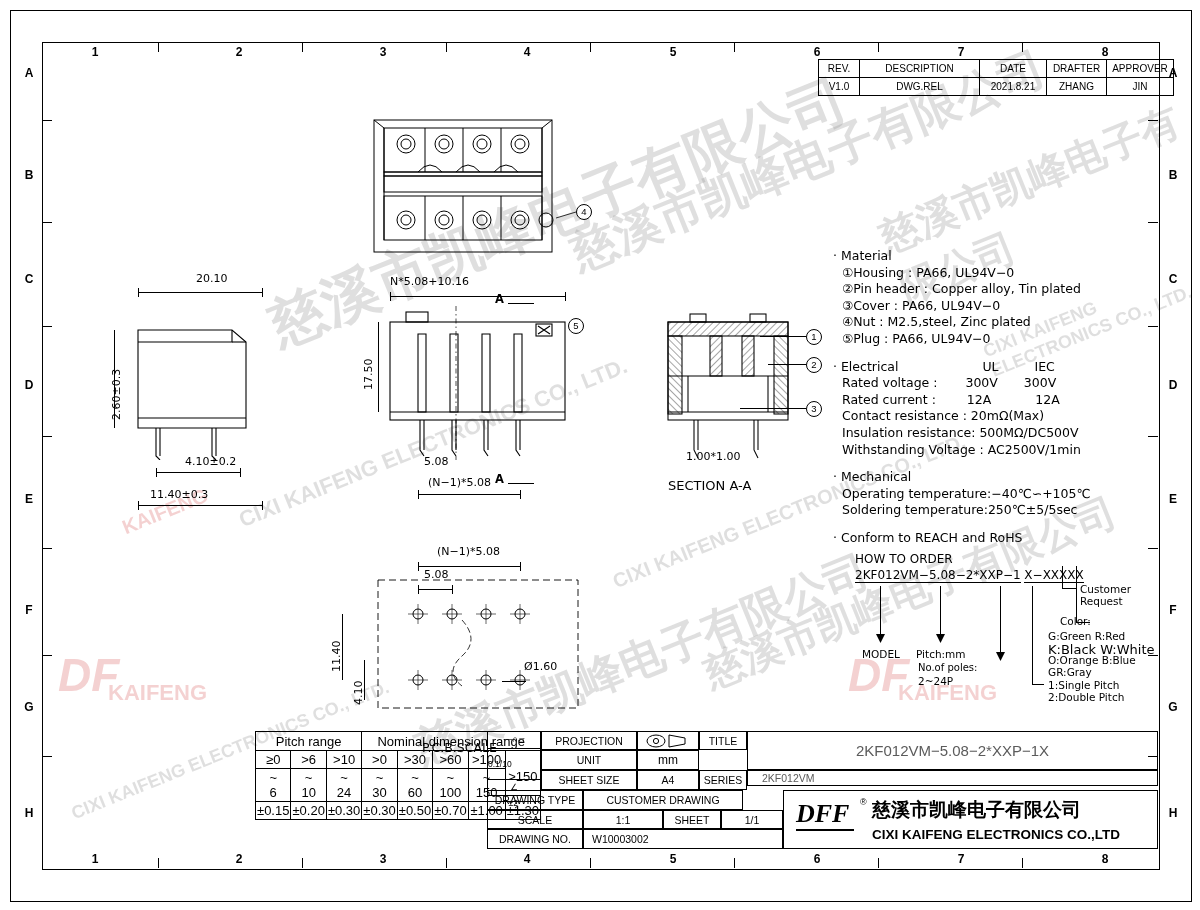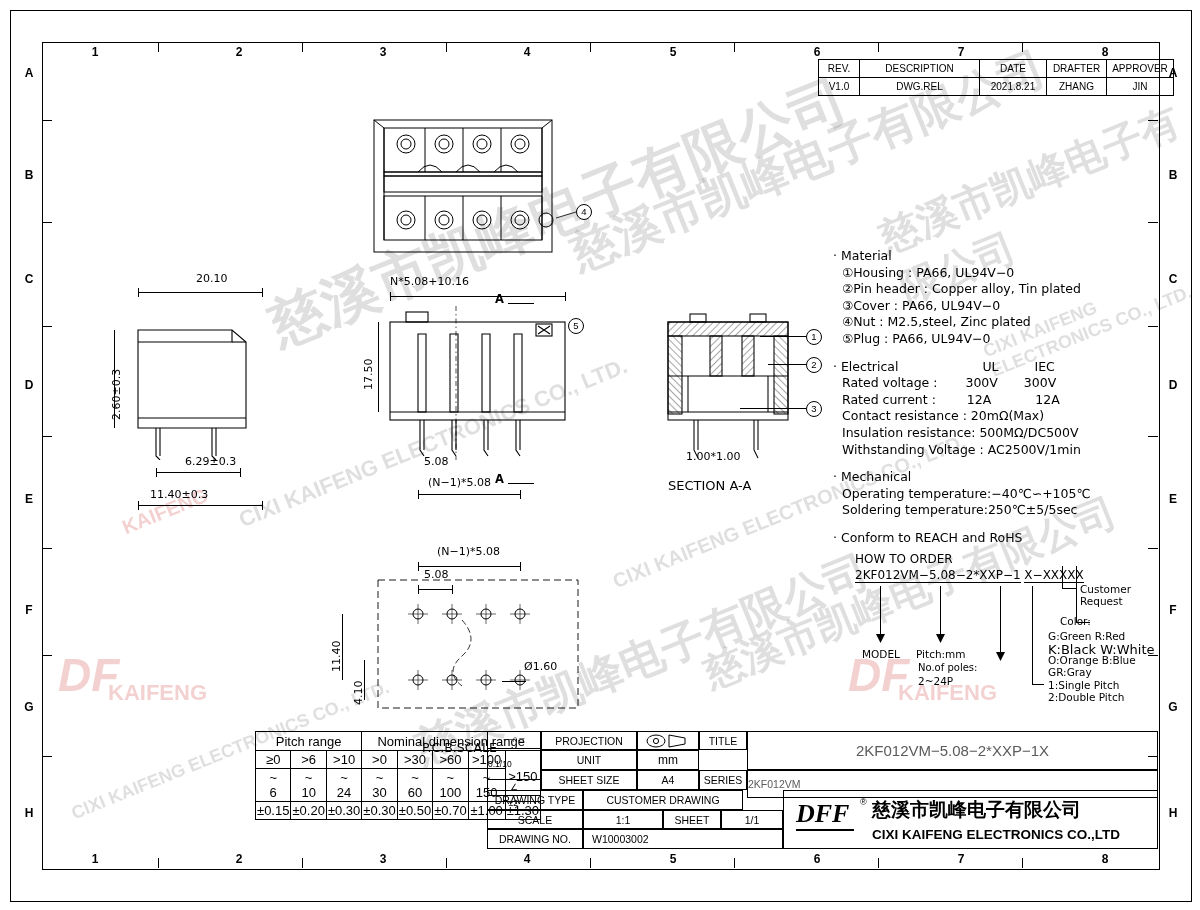--- a/index.html
+++ b/index.html
@@ -200,21 +200,21 @@
       <path d="M92 128 L92 156 L96 160"></path>
       <path d="M96 128 L96 156"></path>
     </g>
   </svg>
   <div class="dim" style="left:196px;top:272px;">20.10</div>
   <div class="ln" style="left:138px;top:292px;width:124px;height:1px;"></div>
   <div class="ln" style="left:138px;top:288px;width:1px;height:9px;"></div>
   <div class="ln" style="left:262px;top:288px;width:1px;height:9px;"></div>
   <div class="dim" style="left:110px;top:420px;transform:rotate(-90deg);transform-origin:left top;">2.60±0.3</div>
   <div class="ln" style="left:114px;top:330px;width:1px;height:98px;"></div>
-  <div class="dim" style="left:185px;top:455px;">6.29±0.3</div>
+  <div class="dim" style="left:185px;top:455px;">4.10±0.2</div>
   <div class="ln" style="left:156px;top:472px;width:84px;height:1px;"></div>
   <div class="ln" style="left:156px;top:468px;width:1px;height:9px;"></div>
   <div class="ln" style="left:240px;top:468px;width:1px;height:9px;"></div>
   <div class="dim" style="left:150px;top:488px;">11.40±0.3</div>
   <div class="ln" style="left:138px;top:505px;width:124px;height:1px;"></div>
   <div class="ln" style="left:138px;top:501px;width:1px;height:9px;"></div>
   <div class="ln" style="left:262px;top:501px;width:1px;height:9px;"></div>
 
   <svg style="position:absolute;left:370px;top:300px;" width="220" height="165" viewBox="0 0 220 165">
     <g fill="none" stroke="#000" stroke-width="1.1">
@@ -481,21 +481,21 @@
     </div>
     <div class="c" style="left:212px;top:0;width:48px;height:19px;">TITLE</div>
     <div class="c" style="left:260px;top:0;width:411px;height:39px;font-size:15px;color:#5b5b5b;">2KF012VM−5.08−2*XXP−1X</div>
 
     <div class="c" style="left:54px;top:19px;width:96px;height:20px;">UNIT</div>
     <div class="c" style="left:150px;top:19px;width:62px;height:20px;font-size:12px;">mm</div>
 
     <div class="c" style="left:54px;top:39px;width:96px;height:20px;">SHEET SIZE</div>
     <div class="c" style="left:150px;top:39px;width:62px;height:20px;">A4</div>
     <div class="c" style="left:212px;top:39px;width:48px;height:20px;">SERIES</div>
-    <div class="c" style="left:260px;top:39px;width:411px;height:28px;justify-content:flex-start;color:#5b5b5b;">2KF012VM</div>
+    <div class="c" style="left:260px;top:39px;width:411px;height:16px;justify-content:flex-start;padding-left:14px;color:#5b5b5b;">2KF012VM</div>
 
     <div class="c" style="left:0;top:59px;width:96px;height:20px;">DRAWING TYPE</div>
     <div class="c" style="left:96px;top:59px;width:160px;height:20px;">CUSTOMER DRAWING</div>
 
     <div class="c" style="left:0;top:79px;width:96px;height:19px;">SCALE</div>
     <div class="c" style="left:96px;top:79px;width:80px;height:19px;">1:1</div>
     <div class="c" style="left:176px;top:79px;width:58px;height:19px;">SHEET</div>
     <div class="c" style="left:234px;top:79px;width:62px;height:19px;">1/1</div>
 
     <div class="c" style="left:0;top:98px;width:96px;height:20px;">DRAWING NO.</div>

